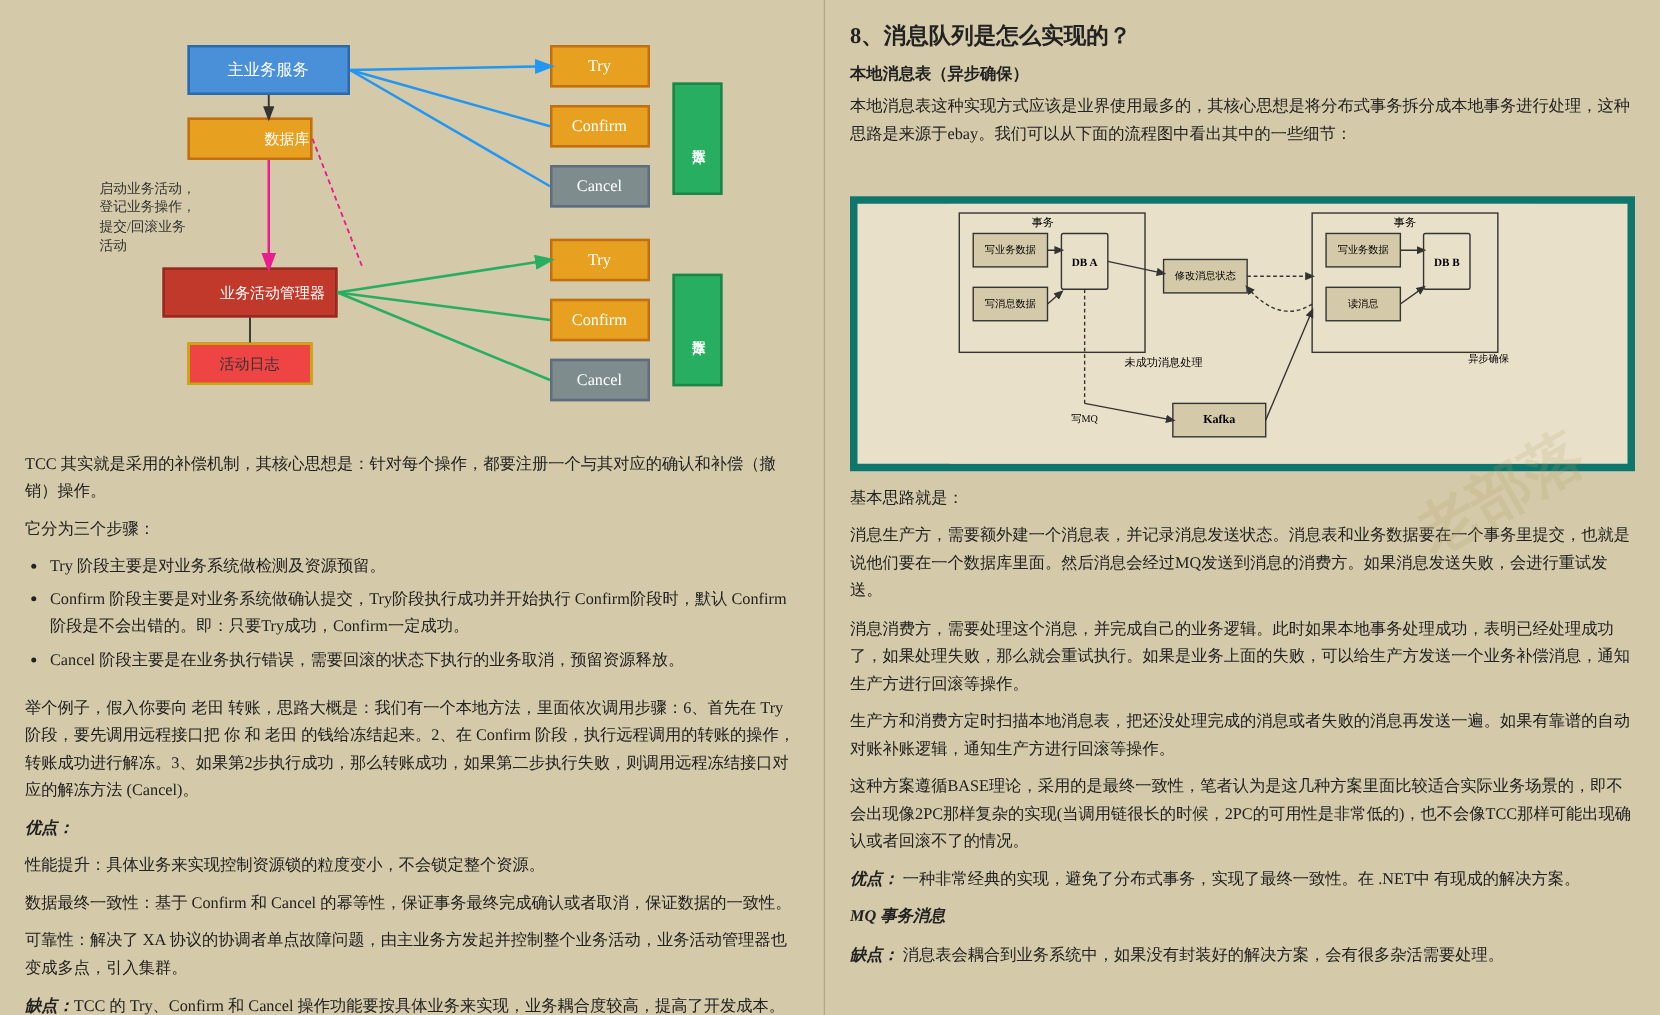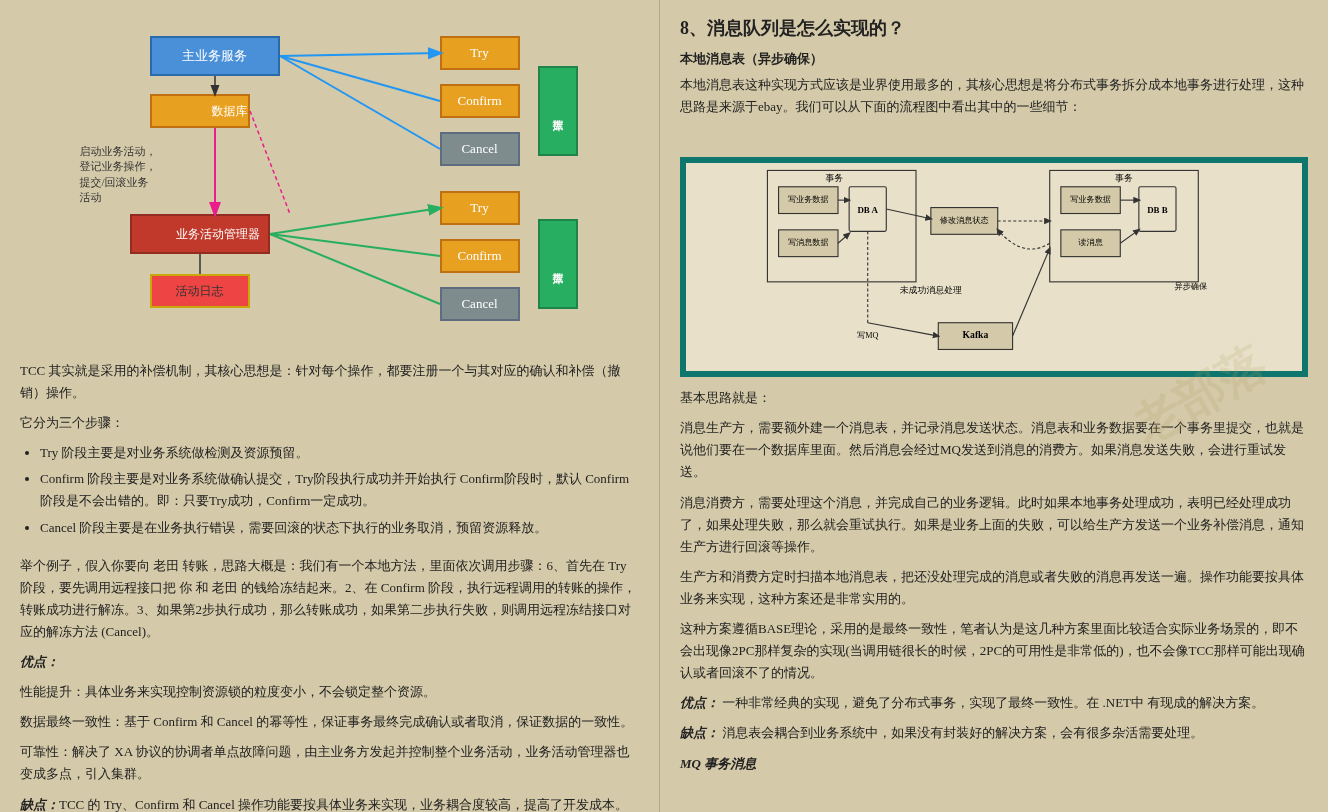--- a/index.html
+++ b/index.html
@@ -428,25 +428,25 @@
       </defs>
     </svg>
 
     <div class="watermark">老部落</div>
   </div>
 
   <div class="right-content">
     <p>基本思路就是：</p>
     <p>消息生产方，需要额外建一个消息表，并记录消息发送状态。消息表和业务数据要在一个事务里提交，也就是说他们要在一个数据库里面。然后消息会经过MQ发送到消息的消费方。如果消息发送失败，会进行重试发送。</p>
     <p>消息消费方，需要处理这个消息，并完成自己的业务逻辑。此时如果本地事务处理成功，表明已经处理成功了，如果处理失败，那么就会重试执行。如果是业务上面的失败，可以给生产方发送一个业务补偿消息，通知生产方进行回滚等操作。</p>
-    <p>生产方和消费方定时扫描本地消息表，把还没处理完成的消息或者失败的消息再发送一遍。操作功能要按具体业务来实现，这种方案还是非常实用的。</p>
+    <p>生产方和消费方定时扫描本地消息表，把还没处理完成的消息或者失败的消息再发送一遍。如果有靠谱的自动对账补账逻辑，通知生产方进行回滚等操作。</p>
     <p>这种方案遵循BASE理论，采用的是最终一致性，笔者认为是这几种方案里面比较适合实际业务场景的，即不会出现像2PC那样复杂的实现(当调用链很长的时候，2PC的可用性是非常低的)，也不会像TCC那样可能出现确认或者回滚不了的情况。</p>
     <p>
       <span class="bold">优点：</span>
       <span>一种非常经典的实现，避免了分布式事务，实现了最终一致性。在 .NET中 有现成的解决方案。</span>
     </p>
+    <p><span class="bold">MQ 事务消息</span></p>
     <p>
       <span class="bold">缺点：</span>
       <span>消息表会耦合到业务系统中，如果没有封装好的解决方案，会有很多杂活需要处理。</span>
     </p>
-    <p><span class="bold">MQ 事务消息</span></p>
   </div>
 </div>
 
 </body></html>

